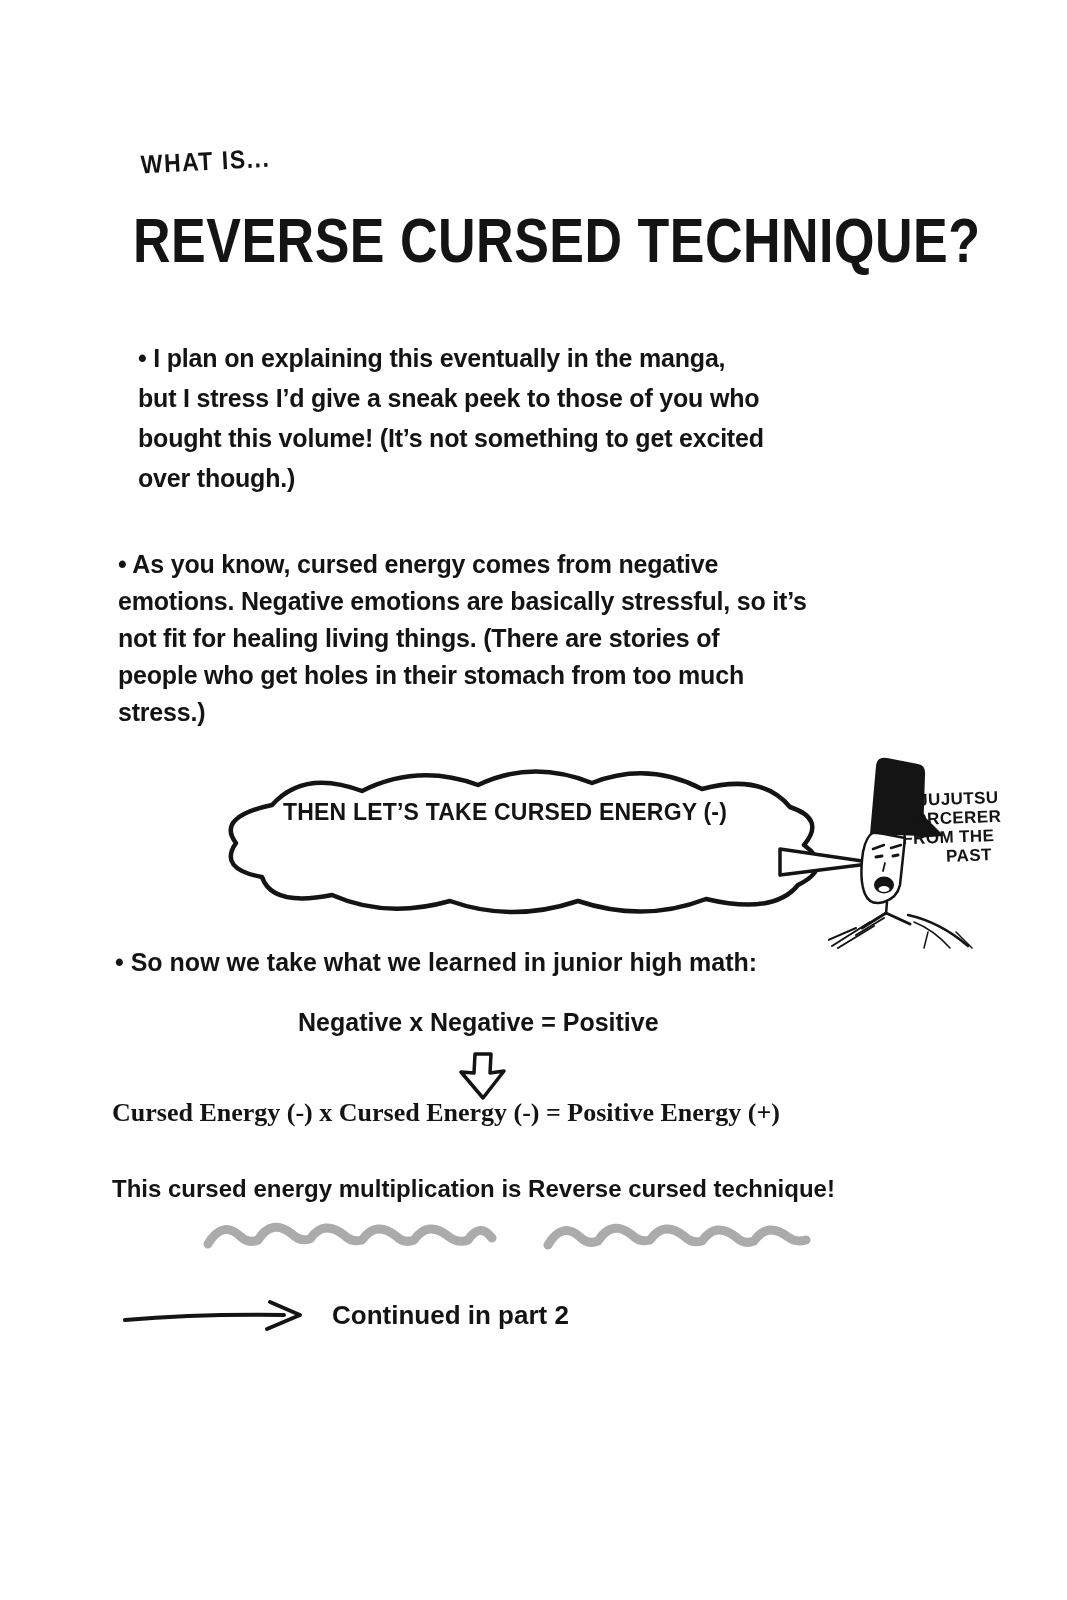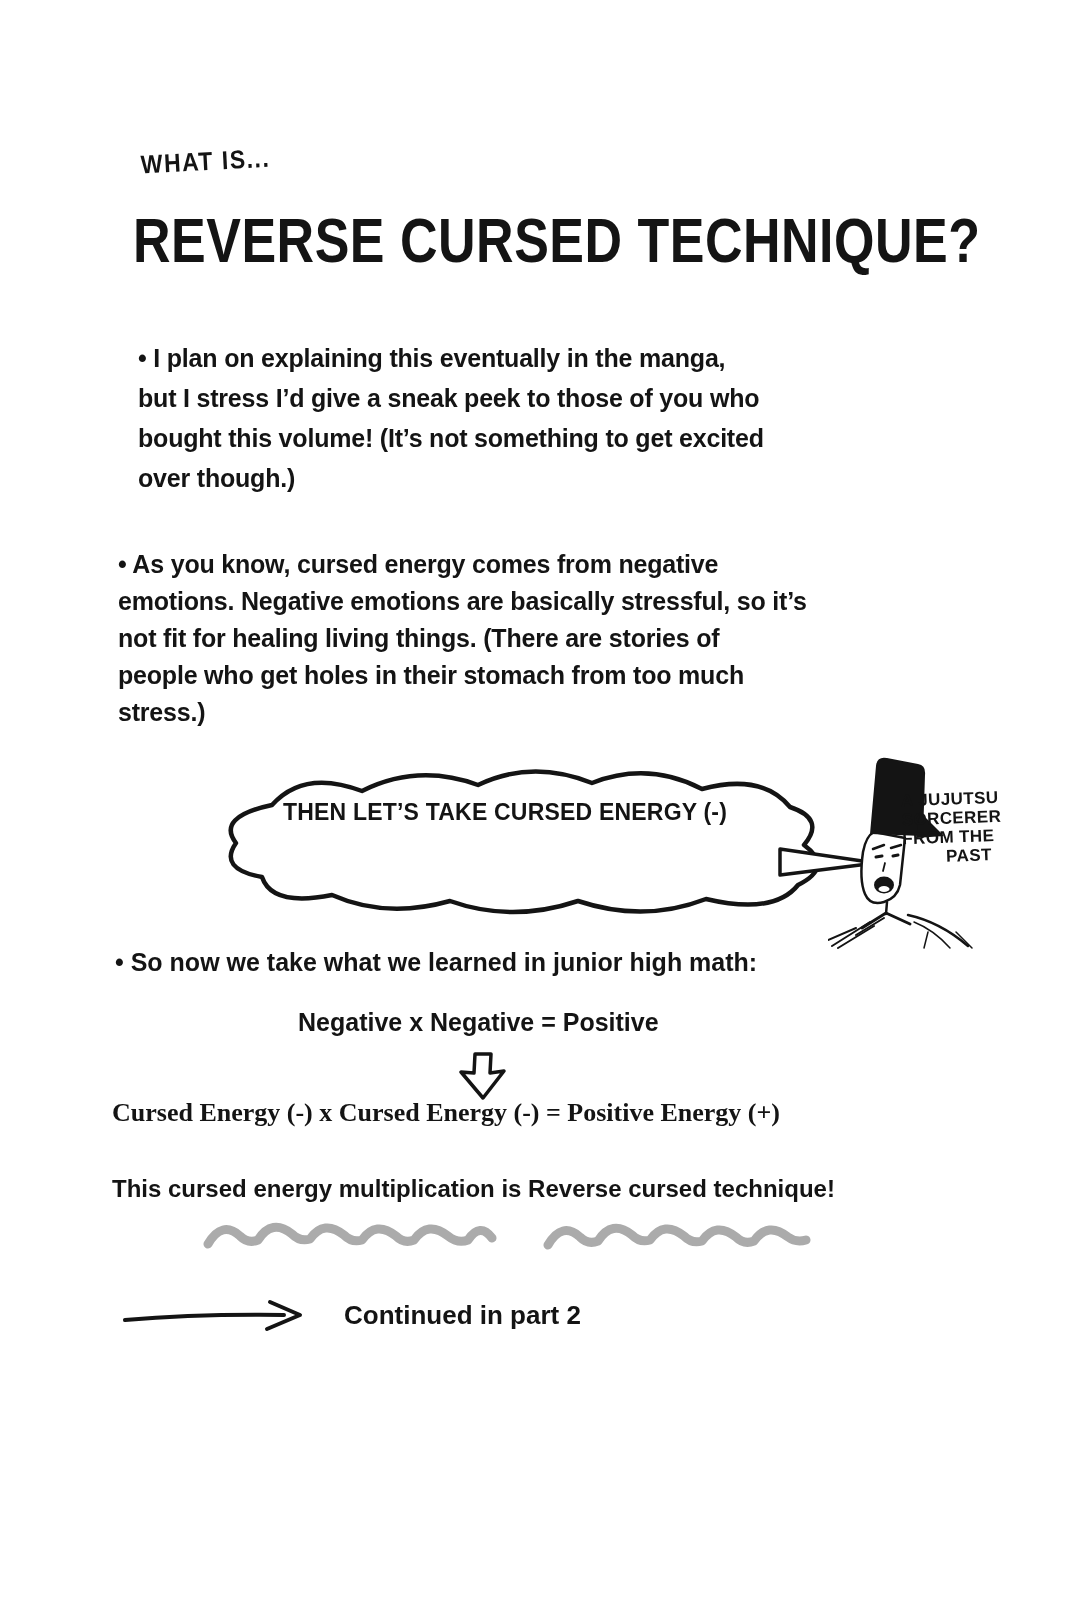--- a/index.html
+++ b/index.html
@@ -50,21 +50,21 @@
 
   .mathline { white-space: nowrap; }
   .lead-in    { left: 115px; top: 948px;  font-size: 25px; }
   .rule       { left: 283px; top: 1008px; font-size: 25px; margin-left: 15px; }
   .down-arrow { left: 458px; top: 1052px; }
   .equation   { left: 112px; top: 1098px; font-size: 26px; font-family: Liberation Serif, serif; }
   .conclusion { left: 112px; top: 1175px; font-size: 24px; }
   .waves-svg  { left: 200px; top: 1214px; }
 
   .cont-arrow { left: 122px; top: 1292px; }
-  .continued  { left: 344px; top: 1300px; font-size: 26px; white-space: nowrap; }
+  .continued  { left: 332px; top: 1300px; font-size: 26px; white-space: nowrap; }
 </style>
 </head>
 <body>
 
 <div class="page">
 
   <div class="abs kicker">WHAT IS...</div>
   <div class="abs title">REVERSE CURSED TECHNIQUE?</div>
 
   <div class="abs para p1">

